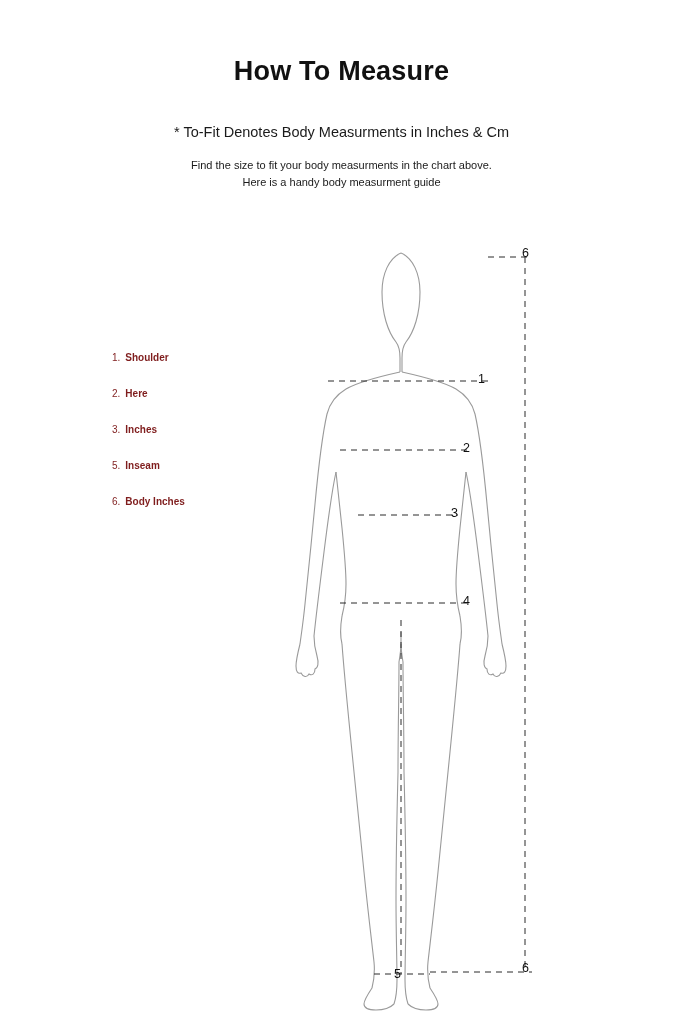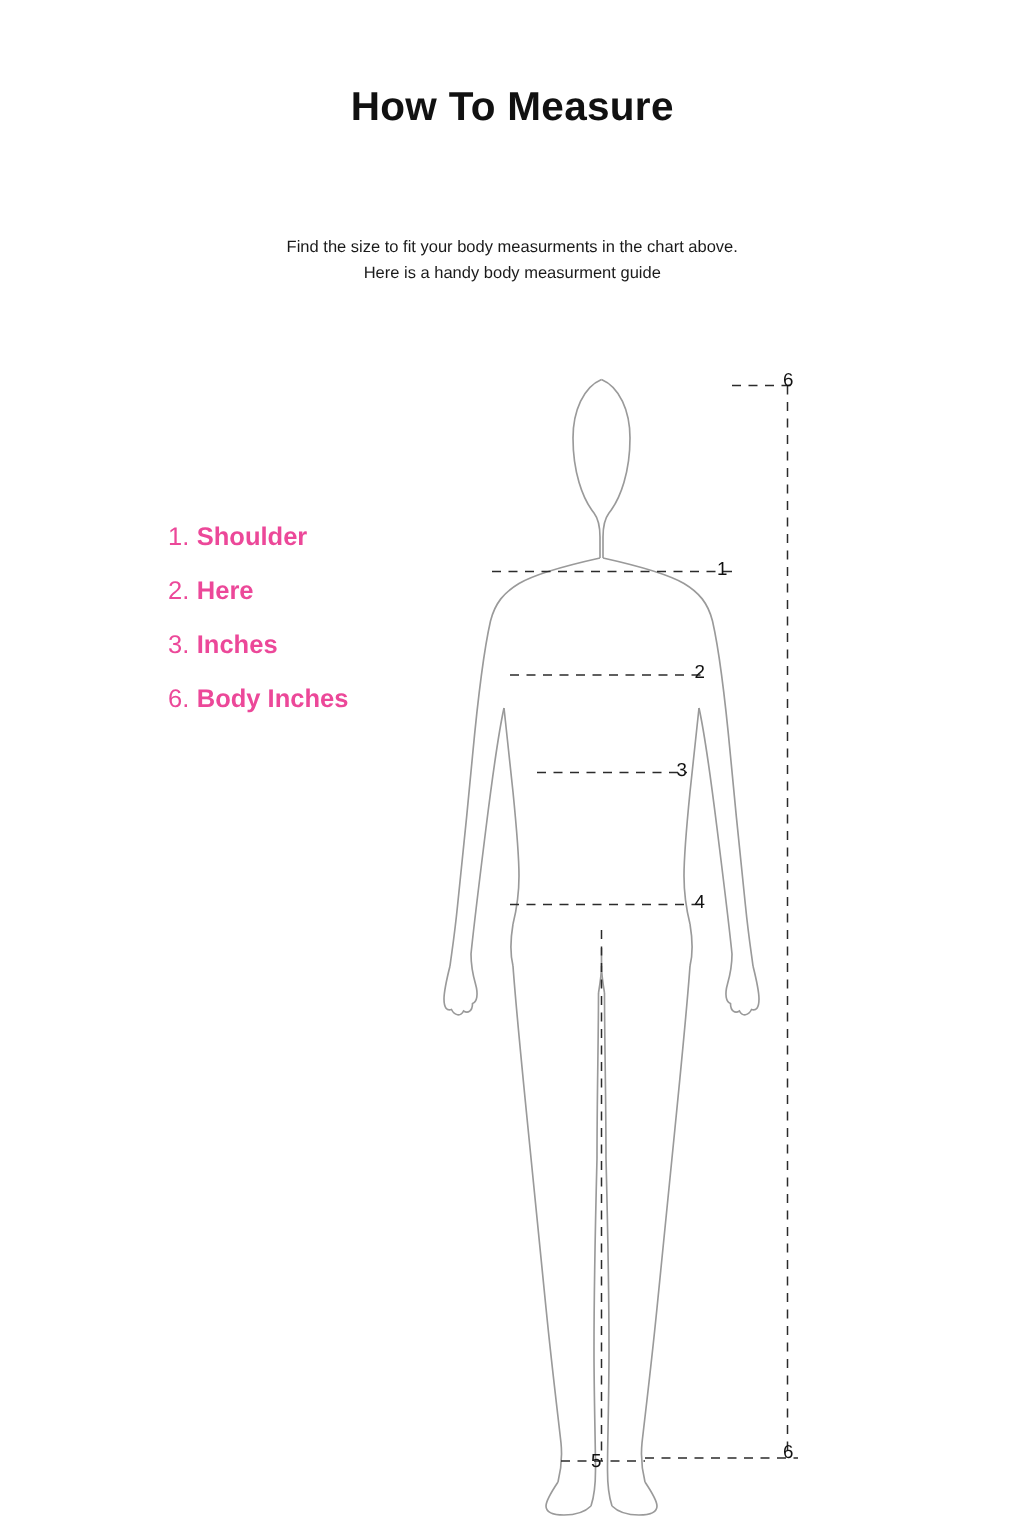--- a/index.html
+++ b/index.html
@@ -56,25 +56,25 @@
   }
   .desc .line2 { display: block; }
 
   .legend {
     position: absolute;
     left: 112px;
     top: 340px;
     width: 220px;
   }
   .legend-item {
-    font-size: 17px;
+    font-size: 10px;
     height: 36px;
     line-height: 36px;
     white-space: nowrap;
-    color: #ec4899;
+    color: #7f1d1d;
   }
   .legend-num {
     font-weight: normal;
     margin-right: 5px;
   }
   .legend-label {
     font-weight: bold;
   }
 
   .figure {
@@ -94,35 +94,39 @@
     color: #111111;
   }
 </style>
 </head>
 <body>
 
 <div class="page">
 
   <div class="title">How To Measure</div>
 
+  <div class="subtitle">* To-Fit Denotes Body Measurments in Inches &amp; Cm</div>
 
   <div class="desc">
     <span class="line1">Find the size to fit your body measurments in the chart above.</span>
     <span class="line2">Here is a handy body measurment guide</span>
   </div>
 
   <div class="legend">
     <div class="legend-item">
       <span class="legend-num">1.</span><span class="legend-label">Shoulder</span>
     </div>
     <div class="legend-item">
       <span class="legend-num">2.</span><span class="legend-label">Here</span>
     </div>
     <div class="legend-item">
       <span class="legend-num">3.</span><span class="legend-label">Inches</span>
+    </div>
+    <div class="legend-item">
+      <span class="legend-num">5.</span><span class="legend-label">Inseam</span>
     </div>
     <div class="legend-item">
       <span class="legend-num">6.</span><span class="legend-label">Body Inches</span>
     </div>
   </div>
 
   <div class="figure">
     <svg width="290" height="790" viewBox="0 0 290 790" xmlns="http://www.w3.org/2000/svg">
 
       <g fill="none" stroke="#9a9a9a" stroke-width="1.1">

